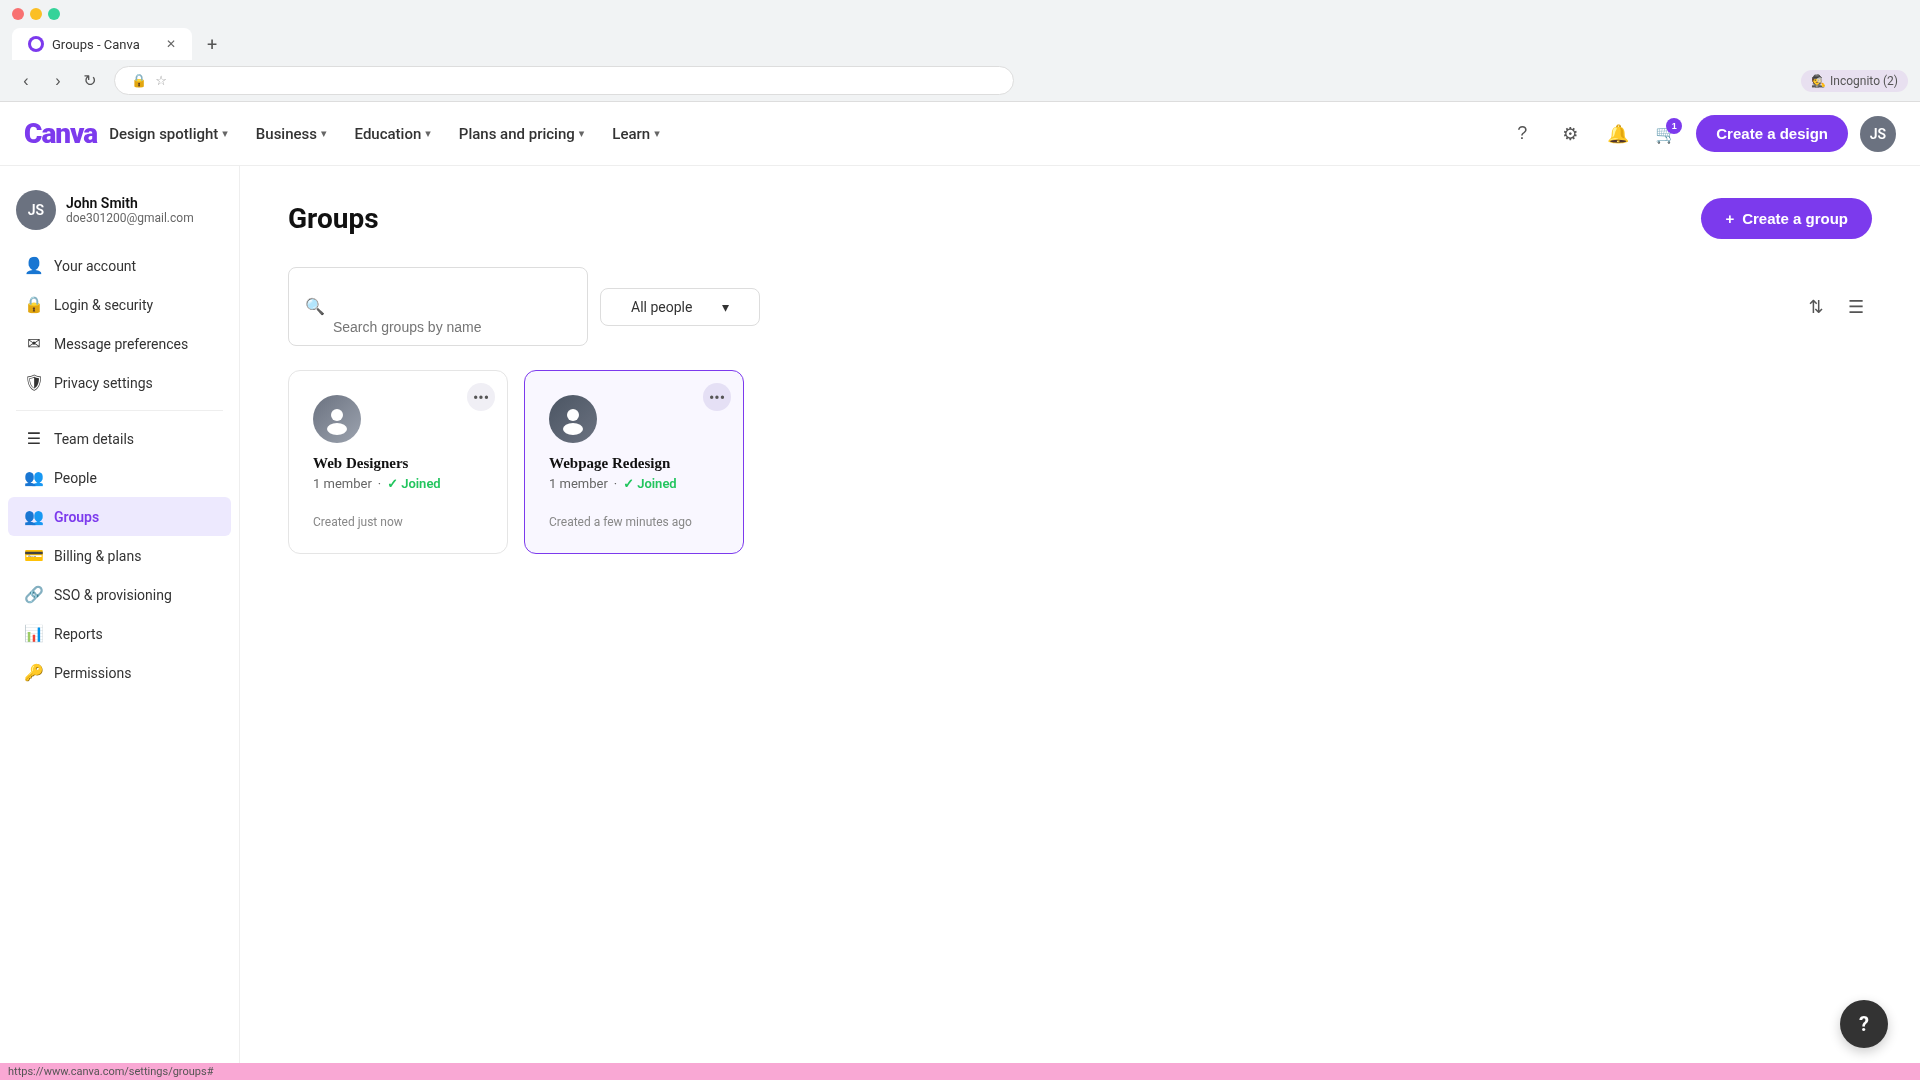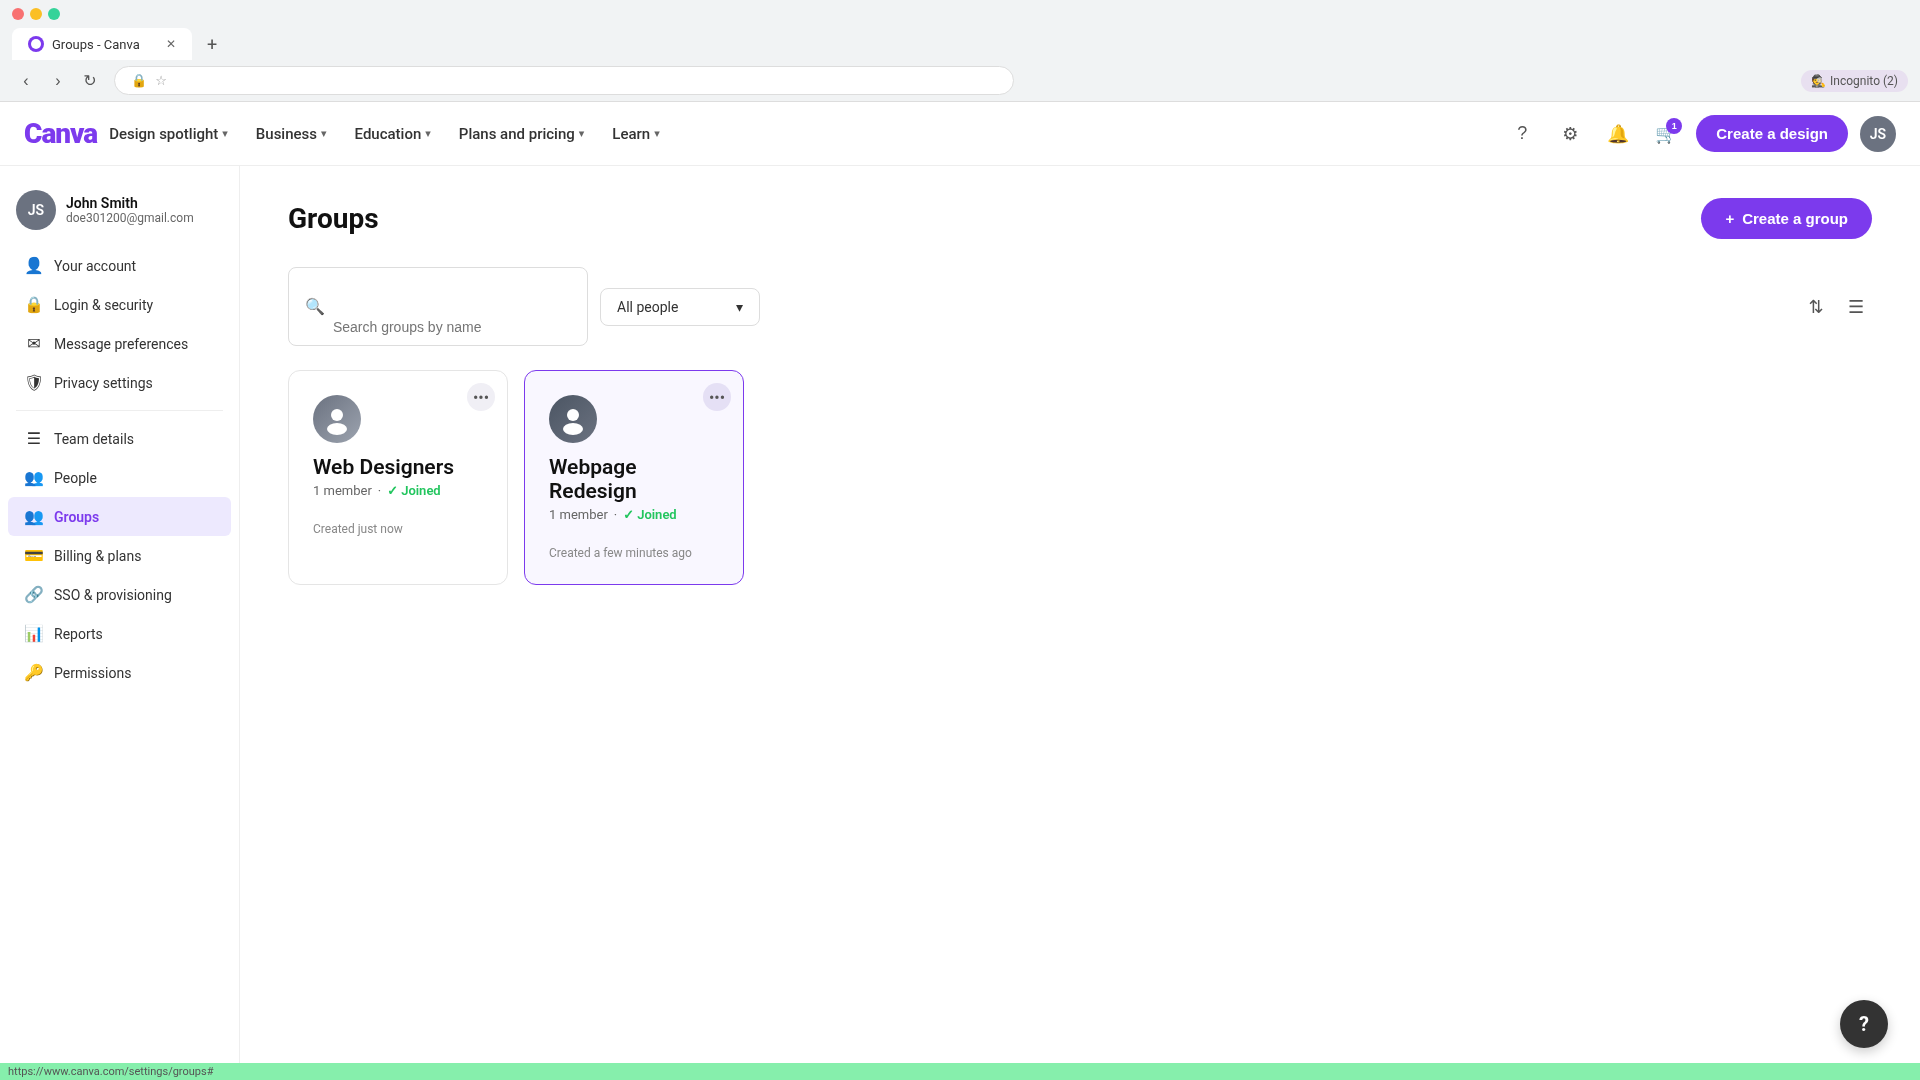--- a/index.html
+++ b/index.html
@@ -277,21 +277,21 @@
       margin-top: 41px;
     }
     .search-icon { color: #999; font-size: 16px; }
     .select-wrap {
       display: flex;
       align-items: center;
       gap: 8px;
       background: #fff;
       border: 1.5px solid #ddd;
       border-radius: 8px;
-      padding: 10px 16px;
+      padding: 10px 30px;
       cursor: pointer;
       font-size: 14px;
       color: #333;
       min-width: 160px;
       justify-content: space-between;
     }
 
     .view-controls {
       display: flex;
       align-items: center;
@@ -331,21 +331,21 @@
       width: 48px; height: 48px;
       border-radius: 50%;
       background: #6b7280;
       display: flex; align-items: center; justify-content: center;
       color: #fff;
       font-size: 18px;
       font-weight: 600;
       overflow: hidden;
       margin-bottom: 12px;
     }
-    .group-card-name { font-size: 21px; font-weight: 600; color: #111; margin-bottom: 4px; }
+    .group-card-name { font-size: 15px; font-weight: 600; color: #111; margin-bottom: 4px; font-family: Liberation Serif, serif; }
     .group-card-meta { font-size: 13px; color: #666; margin-bottom: 4px; display: flex; align-items: center; gap: 6px; }
     .joined-badge { color: #22c55e; font-weight: 600; display: flex; align-items: center; gap: 3px; }
     .group-card-time { font-size: 12px; color: #888; margin-top: 24px; }
 
     .group-card-menu {
       position: absolute;
       top: 12px; right: 12px;
       width: 28px; height: 28px;
       border-radius: 50%;
       background: #f0eff5;
@@ -582,15 +582,15 @@
         </div>
       </div>
     </main>
   </div>
 </div>
 
 <div class="help-btn">
   <span>?</span>
 </div>
 
-<div style="position: fixed; bottom: 0; left: 0; right: 0; background: #86efac; padding: 2px 8px; font-size: 11px; color: #555; z-index: 100;">
+<div style="position: fixed; bottom: 0; left: 0; right: 0; background: #f9a8d4; padding: 2px 8px; font-size: 11px; color: #555; z-index: 100;">
   <span>https://www.canva.com/settings/groups#</span>
 </div>
 
 </body></html>

